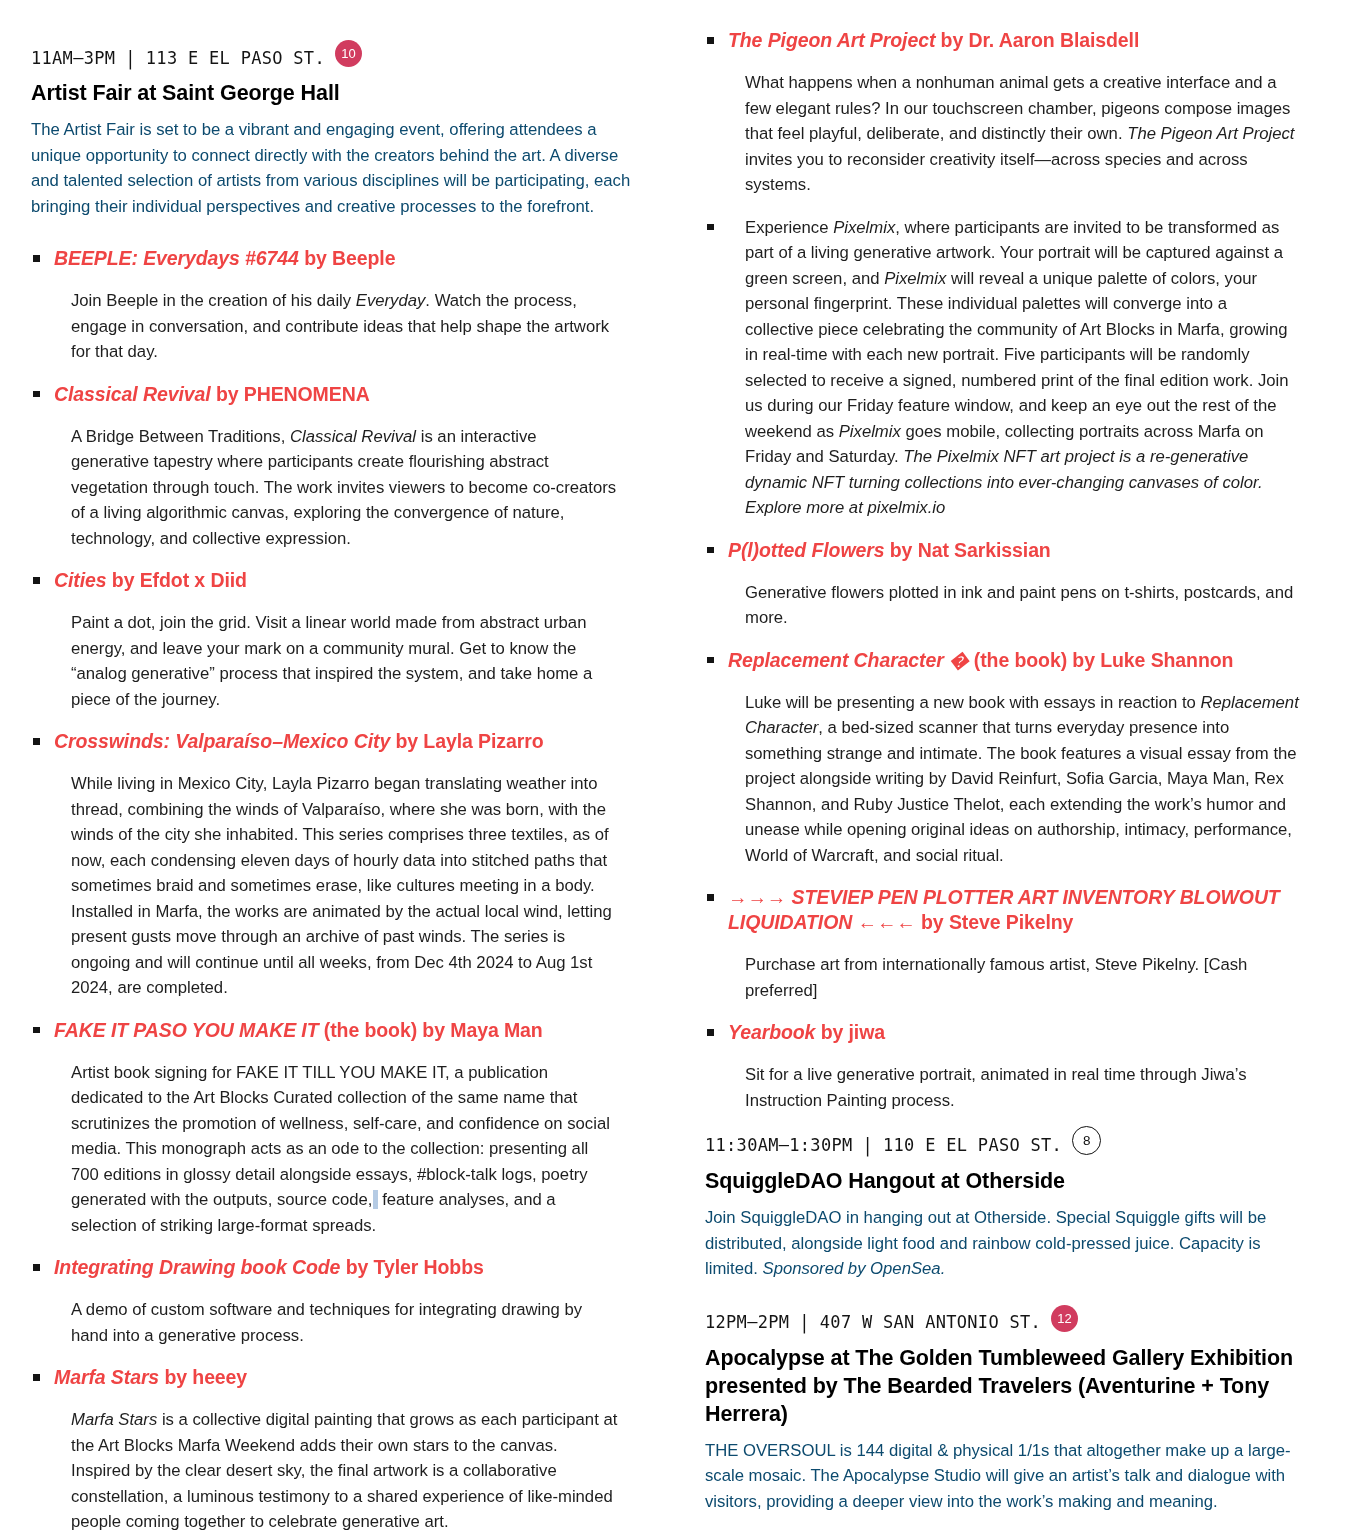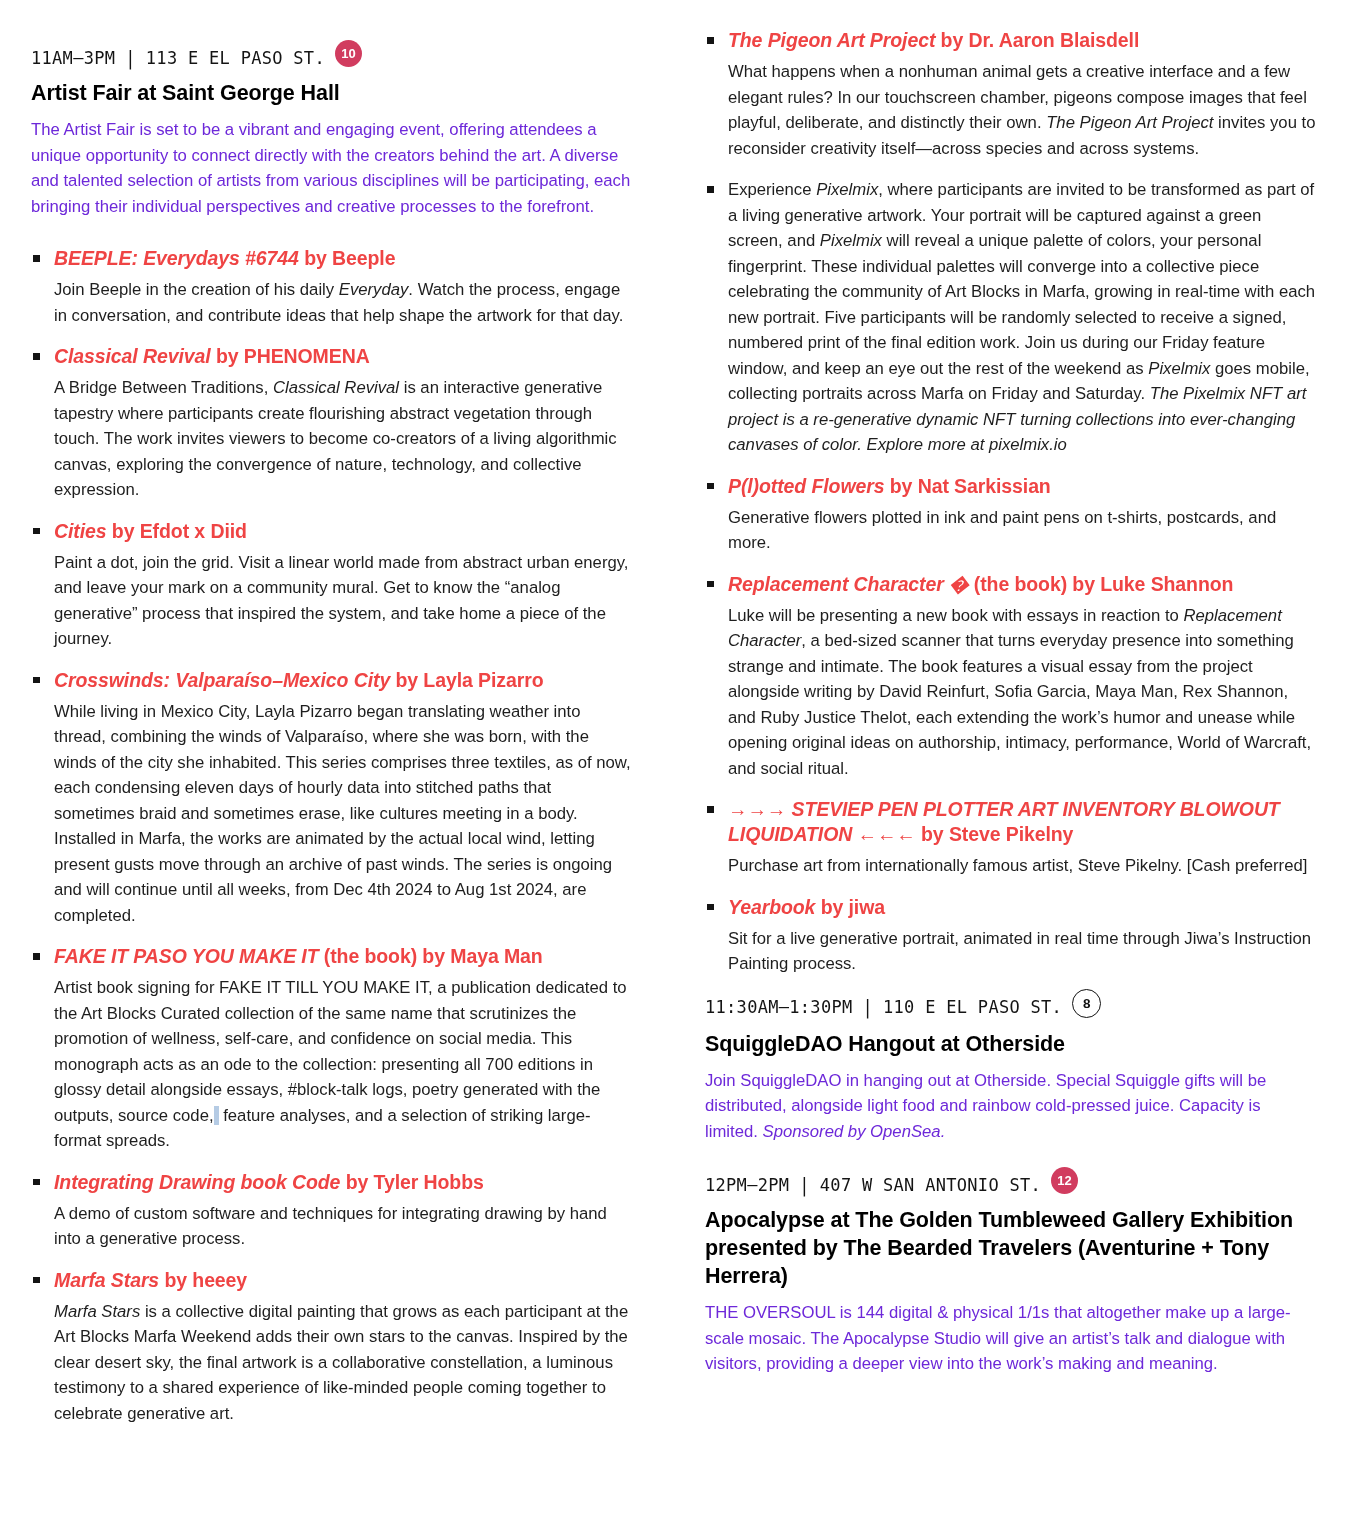--- a/index.html
+++ b/index.html
@@ -20,39 +20,39 @@
     font-size:17px;letter-spacing:.3px;color:#141414;
     display:flex;align-items:center;white-space:nowrap;
     margin:16px 0 8px;
   }
   .sep{margin:0 10px;transform:scaleY(1.15);}
   .badge{
     display:inline-flex;align-items:center;justify-content:center;
     width:27px;height:27px;border-radius:50%;
     margin-left:10px;flex:none;
     font-family:"Liberation Sans",sans-serif;
-    font-size:13px;font-weight:700;letter-spacing:0;
+    font-size:13px;font-weight:400;letter-spacing:0;
     transform:translateY(-4px);
   }
   .badge.filled{background:#d13c5f;color:#ffffff;}
   .badge.outline{background:#ffffff;color:#111111;border:1.7px solid #111111;width:27px;height:27px;font-size:13.5px;}
 
   .event-title{
     font-size:21.5px;line-height:28px;font-weight:700;color:#000000;
     margin:0 0 10px;letter-spacing:-.1px;
   }
-  .event-body{font-size:16.7px;line-height:25.5px;margin:0 0 27px;color:#6d28d9;}
+  .event-body{font-size:16.7px;line-height:25.5px;margin:0 0 27px;color:#0c4a6e;}
 
   
   .works{list-style:none;margin:0;padding:0;}
   .work{position:relative;padding-left:23px;margin:0 0 16px;}
   .bullet{position:absolute;left:2px;top:9px;width:6.5px;height:6.5px;background:#141414;}
   .work-title{font-size:19.5px;line-height:25px;font-weight:700;color:#ef4444;margin:0 0 6px;letter-spacing:-.1px;}
   .work-title em{font-style:italic;}
-  .work-desc{font-size:16.7px;line-height:25.5px;margin:0;color:#1e1e1e;}
+  .work-desc{font-size:16.7px;line-height:25.5px;margin:17px;color:#1e1e1e;}
   em{font-style:italic;}
 
   .works + .event{margin-top:14px;}
   .event + .event{margin-top:0;}
 
   
   .sel{display:inline-block;width:5px;height:19px;background:#b5cbe4;vertical-align:-4px;}
 </style>
 </head>
 <body>

